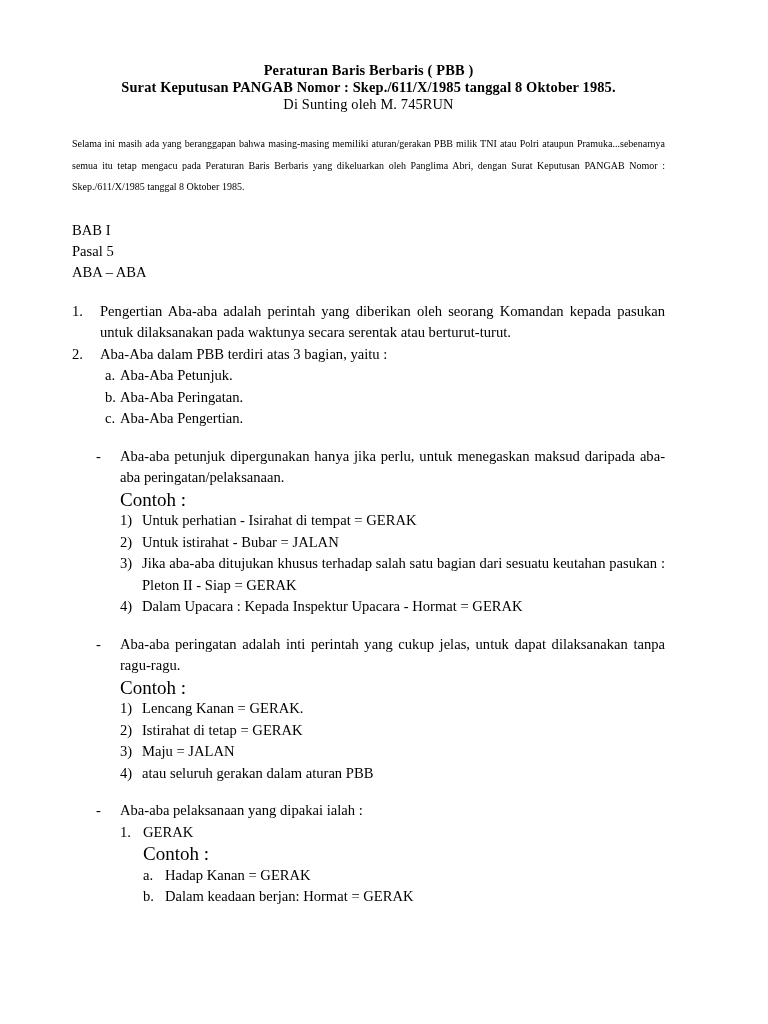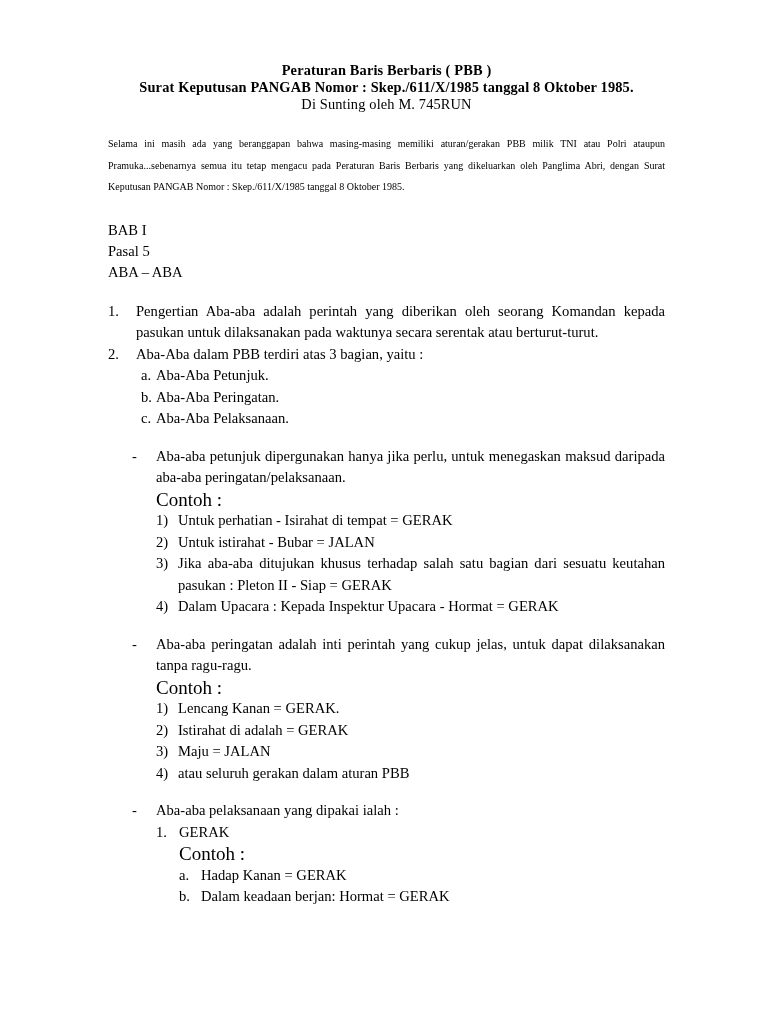--- a/index.html
+++ b/index.html
@@ -11,21 +11,21 @@
     width: 768px;
     height: 1024px;
     font-family: "Liberation Serif", "DejaVu Serif", serif;
     color: #000000;
     -webkit-font-smoothing: antialiased;
   }
   .page {
     box-sizing: border-box;
     width: 736px;
     height: 1024px;
-    padding: 62px 71px 0 108px;
+    padding: 62px 71px 0 72px;
     background: #ffffff;
     border-radius: 15px;
   }
 
   
   .doc-head {
     text-align: center;
     margin: 0 0 20px 0;
   }
   .doc-head .line {
@@ -141,21 +141,21 @@
   <div class="row lvl-alpha">
     <span class="marker">a.</span>
     <span class="content">Aba-Aba Petunjuk.</span>
   </div>
   <div class="row lvl-alpha">
     <span class="marker">b.</span>
     <span class="content">Aba-Aba Peringatan.</span>
   </div>
   <div class="row lvl-alpha">
     <span class="marker">c.</span>
-    <span class="content">Aba-Aba Pelaksanaan.</span>
+    <span class="content">Aba-Aba Pengertian.</span>
   </div>
 
   <div class="gap-md"></div>
 
   <div>
     <div class="row lvl-dash">
       <span class="marker">-</span>
       <span class="content justify">Aba-aba petunjuk dipergunakan hanya jika perlu, untuk menegaskan maksud daripada aba-aba peringatan/pelaksanaan.</span>
     </div>
     <div class="dash-body">
@@ -187,21 +187,21 @@
       <span class="content justify">Aba-aba peringatan adalah inti perintah yang cukup jelas, untuk dapat dilaksanakan tanpa ragu-ragu.</span>
     </div>
     <div class="dash-body">
       <div class="plain">Contoh :</div>
       <div class="row lvl-paren">
         <span class="marker">1)</span>
         <span class="content">Lencang Kanan = GERAK.</span>
       </div>
       <div class="row lvl-paren">
         <span class="marker">2)</span>
-        <span class="content">Istirahat di adalah = GERAK</span>
+        <span class="content">Istirahat di tetap = GERAK</span>
       </div>
       <div class="row lvl-paren">
         <span class="marker">3)</span>
         <span class="content">Maju = JALAN</span>
       </div>
       <div class="row lvl-paren">
         <span class="marker">4)</span>
         <span class="content">atau seluruh gerakan dalam aturan PBB</span>
       </div>
     </div>

